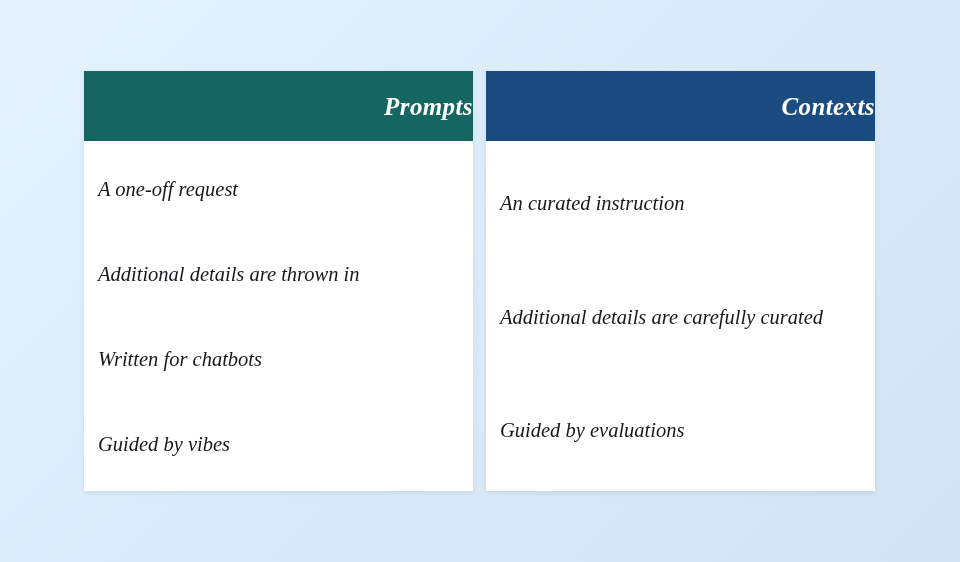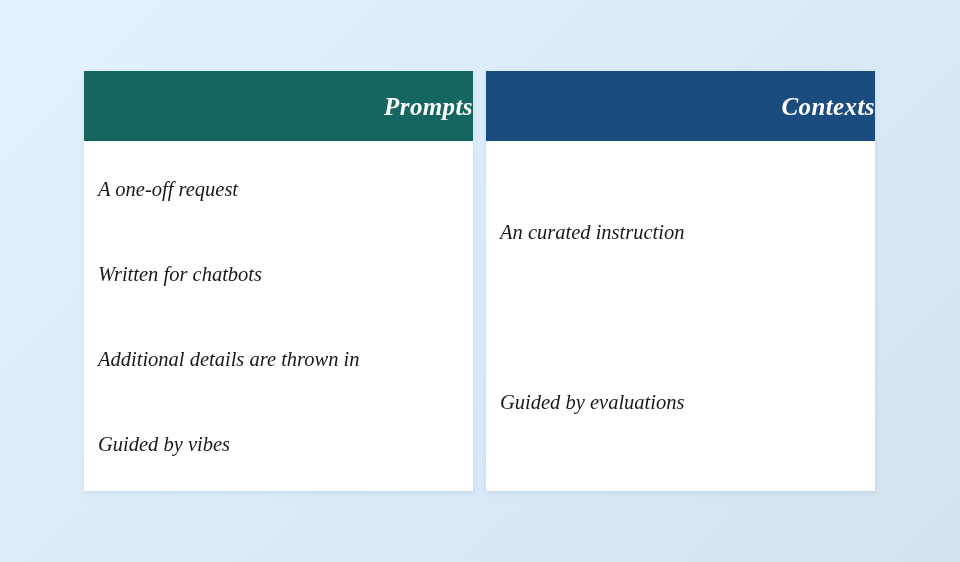--- a/index.html
+++ b/index.html
@@ -92,39 +92,42 @@
 
     <div class="column-card">
       <div class="column-header" style="background-color: rgb(21, 102, 96);">
         <span class="column-header-title">Prompts</span>
       </div>
       <div class="column-body">
         <div class="cell">
           <span class="cell-text">A one-off request</span>
         </div>
         <div class="cell">
-          <span class="cell-text">Written for chatbots</span>
+          <span class="cell-text">Additional details are thrown in</span>
         </div>
         <div class="cell">
-          <span class="cell-text">Additional details are thrown in</span>
+          <span class="cell-text">Written for chatbots</span>
         </div>
         <div class="cell">
           <span class="cell-text">Guided by vibes</span>
         </div>
       </div>
     </div>
 
     <div class="column-card">
       <div class="column-header" style="background-color: rgb(27, 76, 128);">
         <span class="column-header-title">Contexts</span>
       </div>
       <div class="column-body">
         <div class="cell">
           <span class="cell-text">An curated instruction</span>
         </div>
         <div class="cell">
+          <span class="cell-text">Additional details are carefully curated</span>
+        </div>
+        <div class="cell">
           <span class="cell-text">Guided by evaluations</span>
         </div>
       </div>
     </div>
 
   </div>
 </div>
 
 </body></html>

